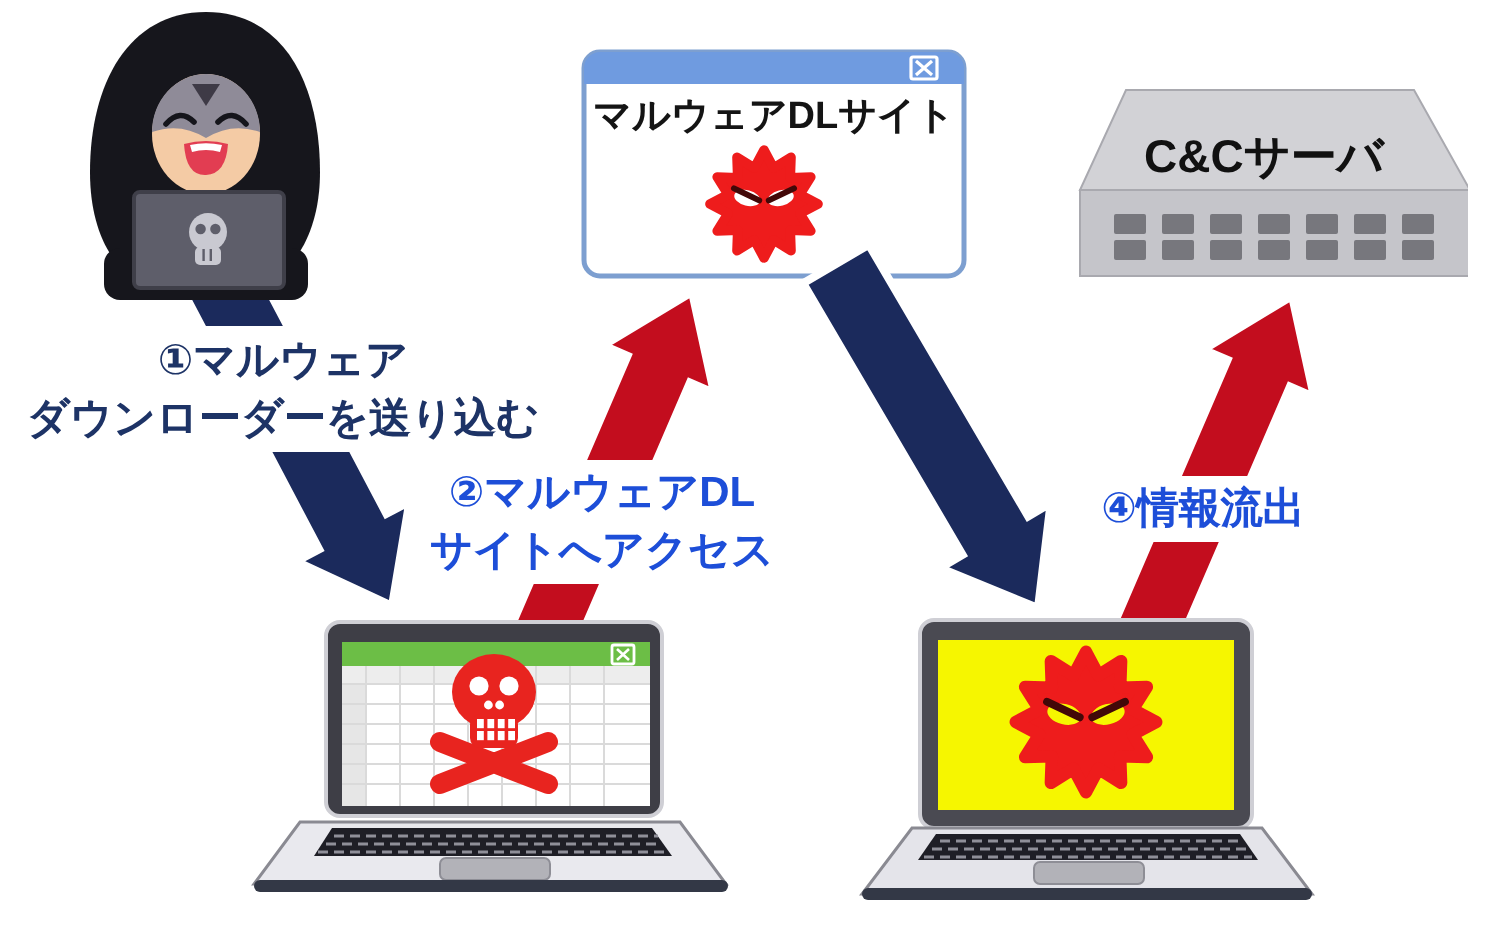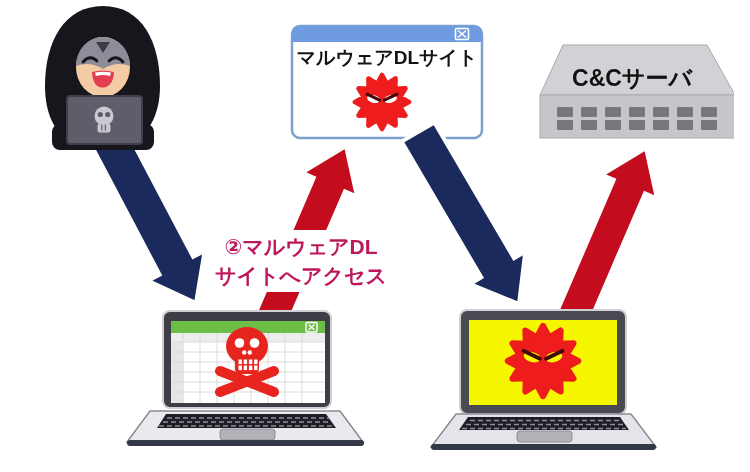--- a/index.html
+++ b/index.html
@@ -8,21 +8,21 @@
     font-family:"Liberation Sans","DejaVu Sans",sans-serif;
   }
   .canvas > svg{position:absolute;left:0;top:0;}
   .step-label{
     position:absolute;background:#ffffff;
     display:flex;flex-direction:column;align-items:center;justify-content:center;
     font-weight:bold;text-align:center;white-space:nowrap;
   }
   .step-label span{display:block;}
   .navy{color:#1d3366;}
-  .red{color:#be185d;}
+  .red{color:#1d4ed8;}
   .lbl-1{left:0px;top:163px;width:283px;height:63px;font-size:21px;line-height:29px;}
   .lbl-2{left:208px;top:230px;width:186px;height:62px;font-size:21px;line-height:29px;}
   .lbl-3{left:387px;top:192px;width:161px;height:53px;font-size:20px;line-height:25px;}
   .lbl-4{left:538px;top:238px;width:127px;height:33px;font-size:21px;line-height:33px;}
   svg text{font-family:"Liberation Sans","DejaVu Sans",sans-serif;font-weight:bold;}
 </style>
 </head>
 <body>
 
 <div class="canvas">
@@ -142,18 +142,25 @@
       <path d="M25,-13 L4,-3" stroke="#420808" stroke-width="5" stroke-linecap="round"></path>
     </g>
     <polygon points="456,414 631,414 656,447 431,447" fill="#e4e4ea" stroke="#8a8a92" stroke-width="1.5"></polygon>
     <polygon points="468,417 620,417 629,430 459,430" fill="#1e1e26"></polygon>
     <path d="M470,420.5 h150 M466,424.5 h157 M462,428.5 h164" stroke="#8f8f99" stroke-width="1.6" stroke-dasharray="5 3"></path>
     <rect x="517" y="431" width="55" height="11" rx="3" fill="#b2b2b8" stroke="#8e8e96" stroke-width="1"></rect>
     <rect x="431" y="444" width="225" height="6" rx="3" fill="#333846"></rect>
   </g>
 </svg>
 
+<div class="step-label lbl-1 navy">
+  <span>①マルウェア</span>
+  <span>ダウンローダーを送り込む</span>
+</div>
 <div class="step-label lbl-2 red">
   <span>②マルウェアDL</span>
   <span>サイトへアクセス</span>
+</div>
+<div class="step-label lbl-4 red">
+  <span>④情報流出</span>
 </div>
 
 </div>
 
 </body></html>

